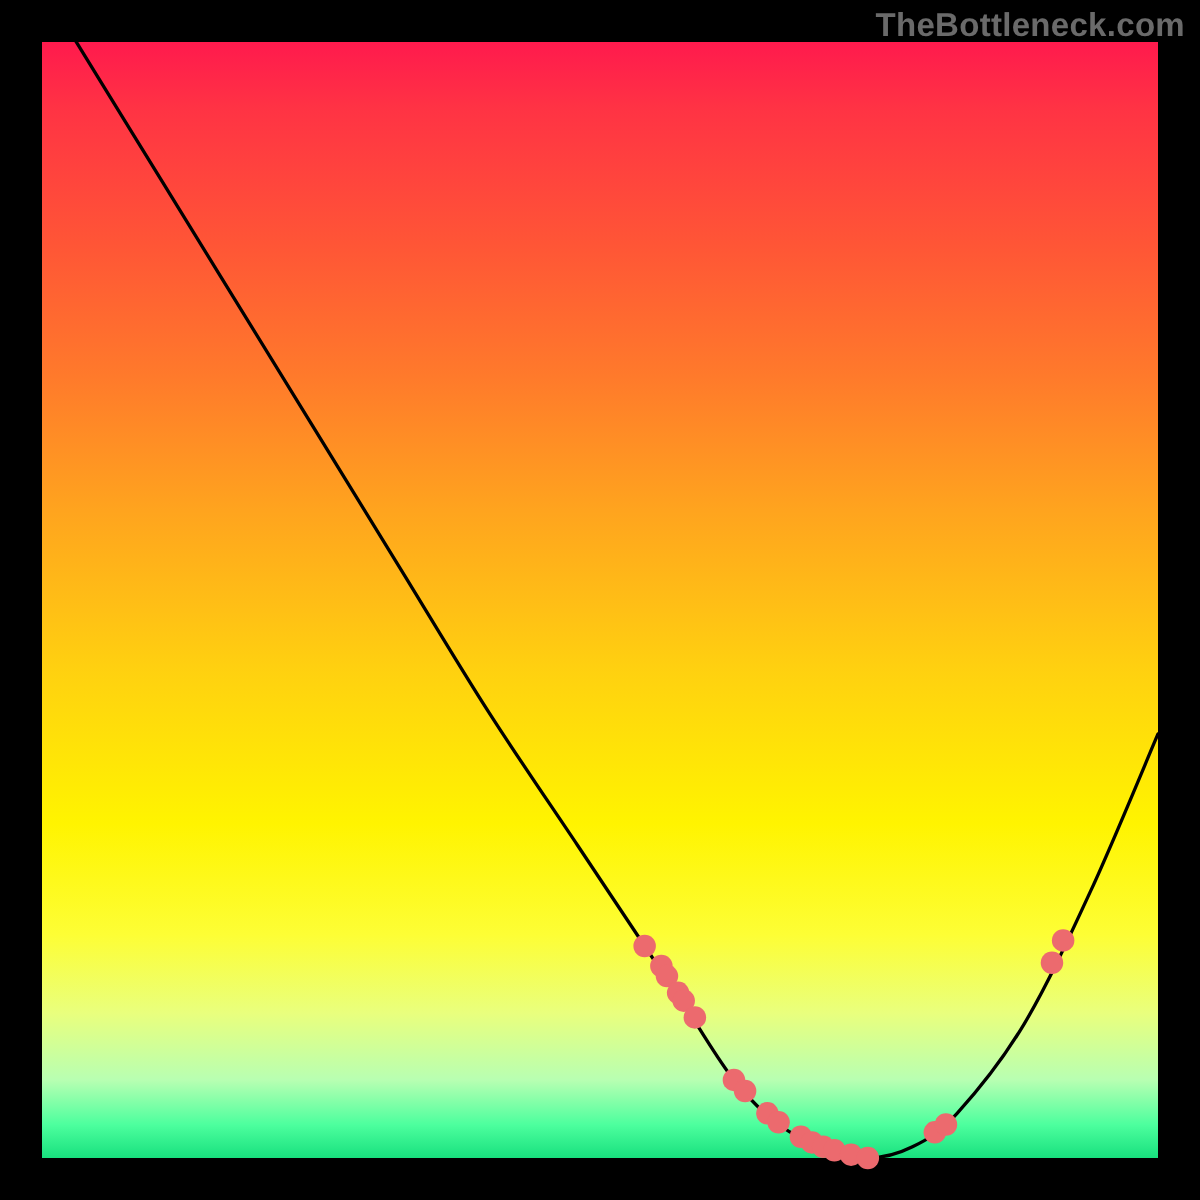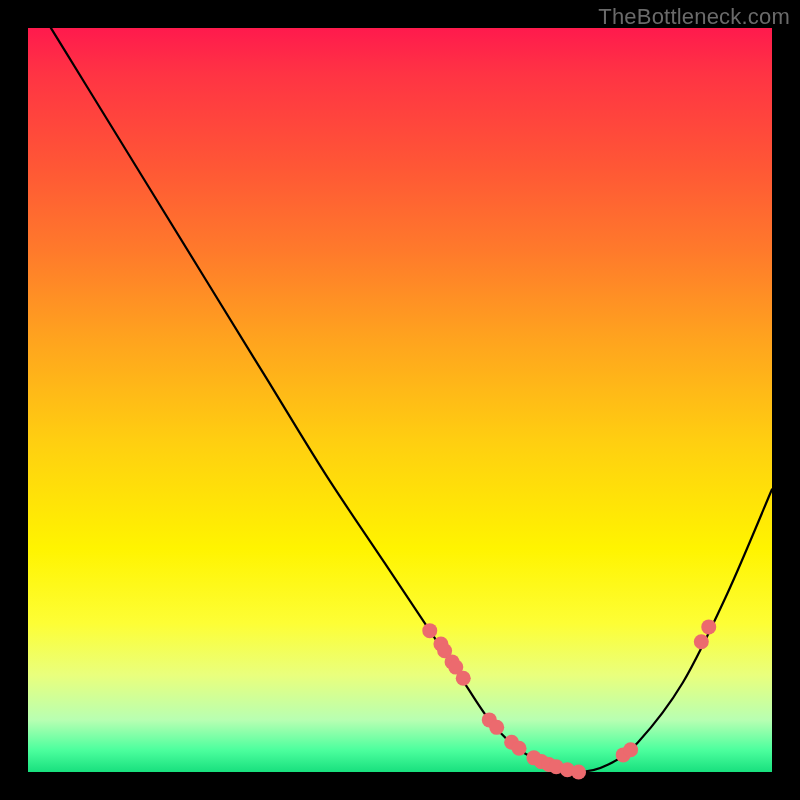--- a/index.html
+++ b/index.html
@@ -31,21 +31,21 @@
       #4dff9e 97%,
       #18e07e 100%
     );
   }
   .watermark {
     position: absolute;
     top: 4px;
     right: 10px;
     color: #6a6a6a;
     font-size: 22px;
-    font-weight: 400;
+    font-weight: 700;
     letter-spacing: 0.2px;
     user-select: none;
   }
   svg.curve {
     position: absolute;
     left: 0;
     top: 0;
     width: 744px;
     height: 744px;
     overflow: visible;

